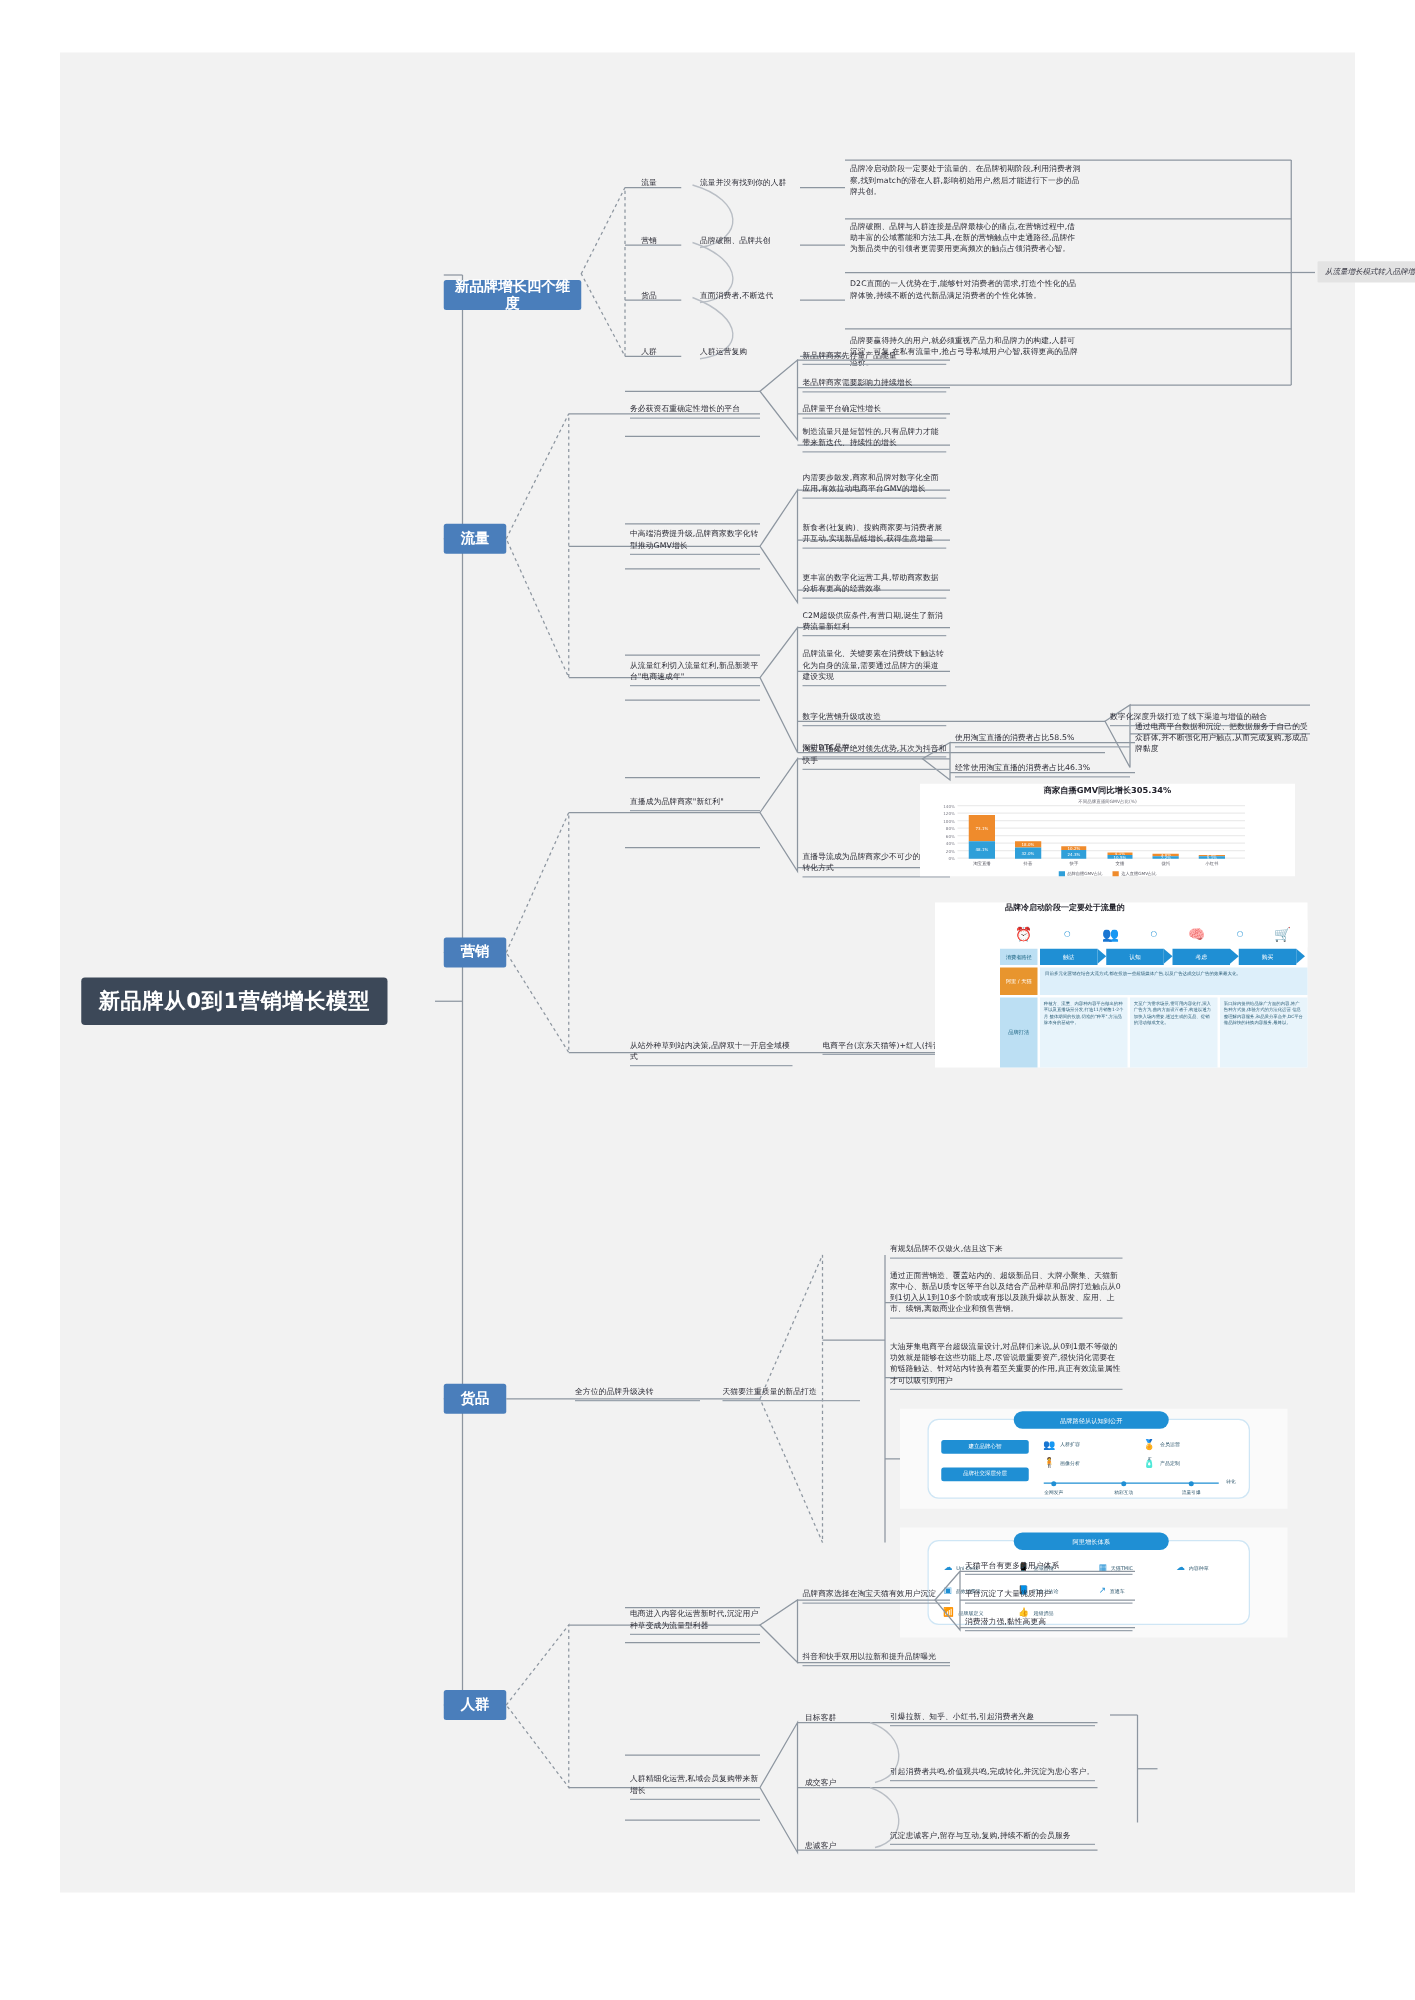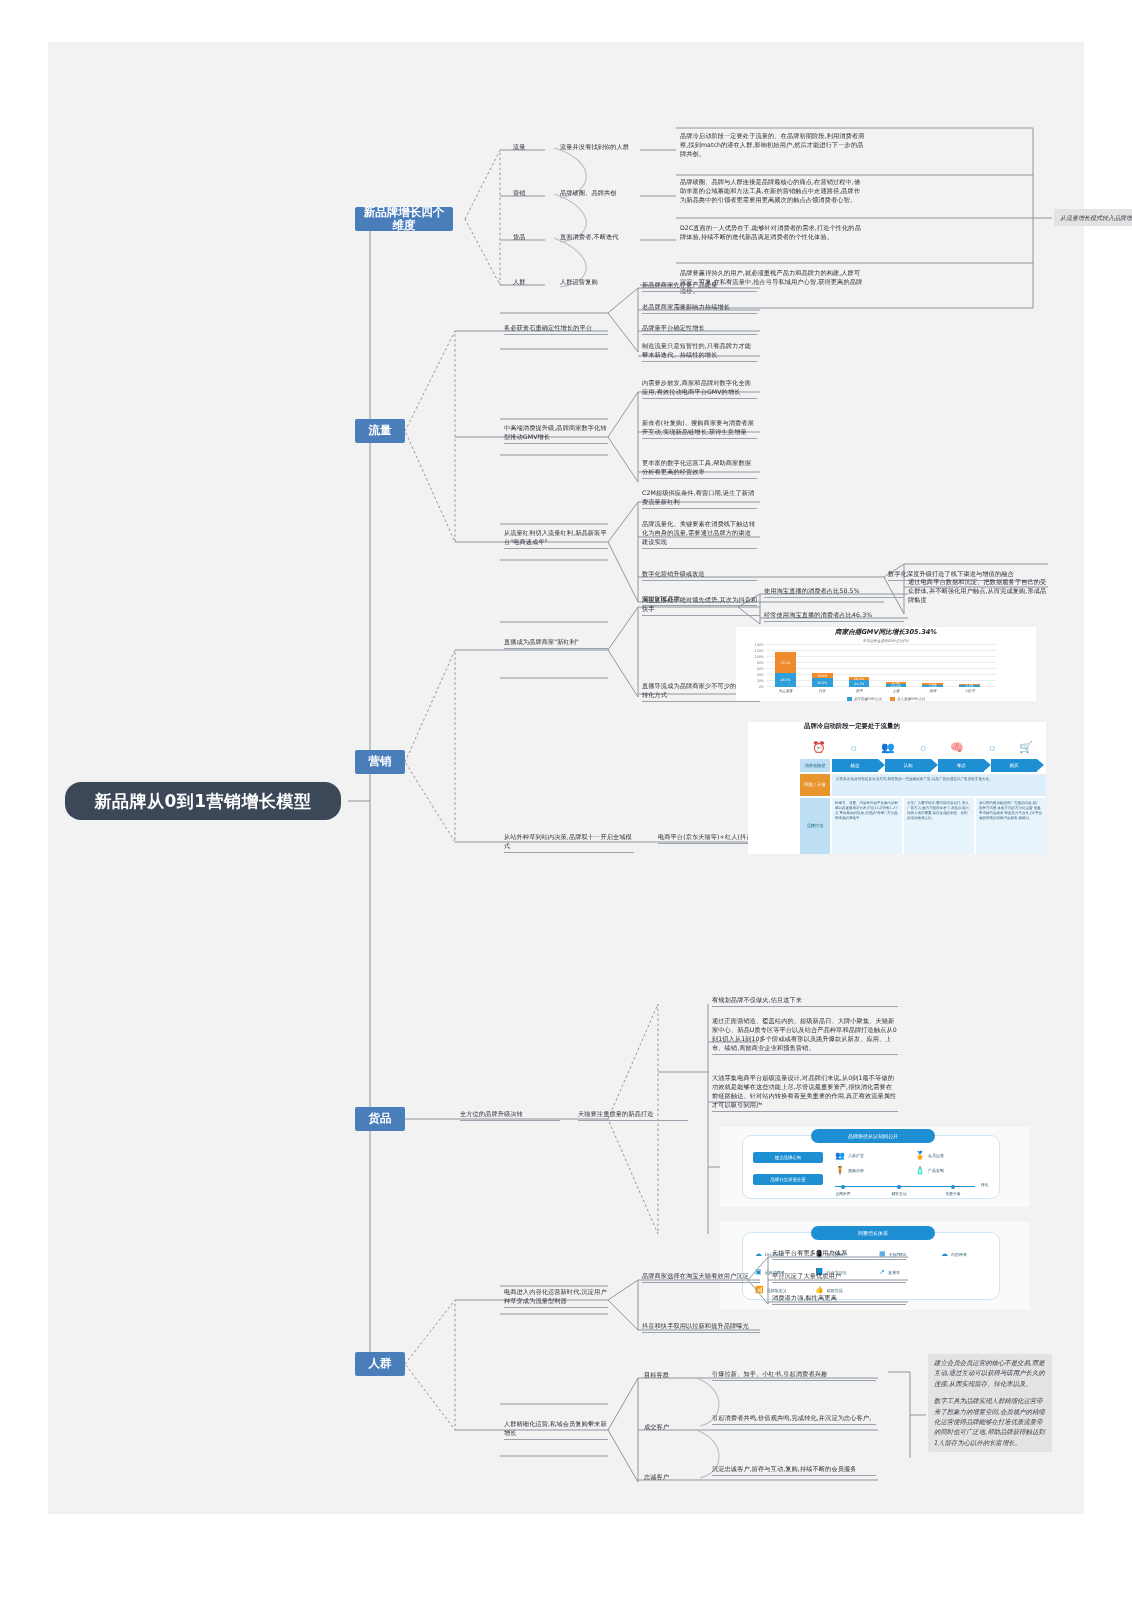--- a/index.html
+++ b/index.html
@@ -84,33 +84,33 @@
   .dotlab{position:absolute;top:5px;font-size:3.8px;color:#30586e;
           transform:translateX(-50%);white-space:nowrap;}
   .gicon{font-size:7px;color:#1f8fd4;line-height:1;}
 </style>
 </head>
 <body>
 
 <div id="page">
 <div id="canvas">
 
-  <div class="abs root" style="left:17px;top:740px;width:276px;height:38px;border-radius:16px;">新品牌从0到1营销增长模型</div>
+  <div class="abs root" style="left:17px;top:740px;width:245px;height:38px;">新品牌从0到1营销增长模型</div>
 
   <svg class="conn" style="left:0;top:0;width:1036px;height:1472px;">
     <path d="M300 759 H322"></path>
     <path d="M322 178 V1322"></path>
     <path d="M322 178 H307"></path>
     <path d="M322 389 H307"></path>
     <path d="M322 720 H307"></path>
     <path d="M322 1077 H307"></path>
     <path d="M322 1322 H307"></path>
   </svg>
 
-  <div class="abs branch" style="left:307px;top:165px;width:98px;height:24px;">新品牌增长四个维度</div>
+  <div class="abs branch" style="left:307px;top:182px;width:110px;height:24px;">新品牌增长四个维度</div>
 
   <svg class="conn" style="left:0;top:0;width:1036px;height:1472px;">
     <path class="dashed" d="M417 177 L452 108 L452 243 Z"></path>
     <path d="M452 108 H497"></path>
     <path d="M452 154 H497"></path>
     <path d="M452 198 H497"></path>
     <path d="M452 243 H497"></path>
     <path class="arrow" d="M506 106 C548 118 548 150 512 156"></path>
     <path class="arrow" d="M506 152 C548 166 548 196 512 200"></path>
     <path class="arrow" d="M506 196 C548 212 548 240 512 245"></path>
@@ -221,21 +221,21 @@
 
   <div class="abs tx u" style="left:456px;top:596px;width:104px;">直播成为品牌商家"新红利"</div>
   <div class="abs tx u" style="left:594px;top:554px;width:118px;">淘宝直播处于绝对领先优势,其次为抖音和快手</div>
   <div class="abs tx u" style="left:594px;top:640px;width:118px;">直播导流成为品牌商家少不可少的引流和转化方式</div>
   <div class="abs tx u" style="left:716px;top:545px;width:140px;">使用淘宝直播的消费者占比58.5%</div>
   <div class="abs tx u" style="left:716px;top:569px;width:140px;">经常使用淘宝直播的消费者占比46.3%</div>
 
   <div class="abs tx u" style="left:456px;top:791px;width:130px;">从站外种草到站内决策,品牌双十一开启全域模式</div>
   <div class="abs tx u" style="left:610px;top:791px;width:160px;">电商平台(京东天猫等)+红人(抖音快手等)+私域</div>
 
-  <div class="abs fig" style="left:688px;top:585px;width:300px;height:74px;font-style:italic;">
+  <div class="abs fig" style="left:688px;top:585px;width:300px;height:74px;">
     <div class="chart-title" style="padding-top:1px;">商家自播GMV同比增长305.34%</div>
     <div class="chart-sub" style="margin-top:2px;">不同品牌直播间GMV占比(%)</div>
     <div class="plot" style="left:30px;position:absolute;top:18px;width:230px;height:42px;">
       <div class="grid" style="bottom:100%;"></div>
       <div class="grid" style="bottom:85.7%;"></div>
       <div class="grid" style="bottom:71.4%;"></div>
       <div class="grid" style="bottom:57.1%;"></div>
       <div class="grid" style="bottom:42.8%;"></div>
       <div class="grid" style="bottom:28.5%;"></div>
       <div class="grid" style="bottom:14.2%;"></div>
@@ -462,19 +462,15 @@
   <div class="abs tx u" style="left:724px;top:1252px;width:134px;">消费潜力强,黏性高更高</div>
 
   <div class="abs tx u" style="left:456px;top:1378px;width:104px;">人群精细化运营,私域会员复购带来新增长</div>
   <div class="abs tx" style="left:596px;top:1329px;width:50px;">目标客群</div>
   <div class="abs tx" style="left:596px;top:1381px;width:50px;">成交客户</div>
   <div class="abs tx" style="left:596px;top:1431px;width:50px;">忠诚客户</div>
   <div class="abs tx u" style="left:664px;top:1328px;width:164px;">引爆拉新、知乎、小红书,引起消费者兴趣</div>
   <div class="abs tx u" style="left:664px;top:1372px;width:164px;">引起消费者共鸣,价值观共鸣,完成转化,并沉淀为忠心客户。</div>
   <div class="abs tx u" style="left:664px;top:1423px;width:164px;">沉淀忠诚客户,留存与互动,复购,持续不断的会员服务</div>
 
-  <div class="abs note big" style="left:880px;top:1312px;width:124px;">
-    <p>建立会员会员运营的核心不是交易,而是互动,通过互动可以获得与该用户长久的连接,从而实现留存、转化率以及。</p>
-    <p>数字工具为品牌实现人群精细化运营带来了想象力的增量空间,会员领户的精细化运营使得品牌能够在打造优质流量带的同时也可广泛地,帮助品牌获得触达到1人留存为心以外的长富增长。</p>
-  </div>
 
 </div>
 </div>
 
 </body></html>

